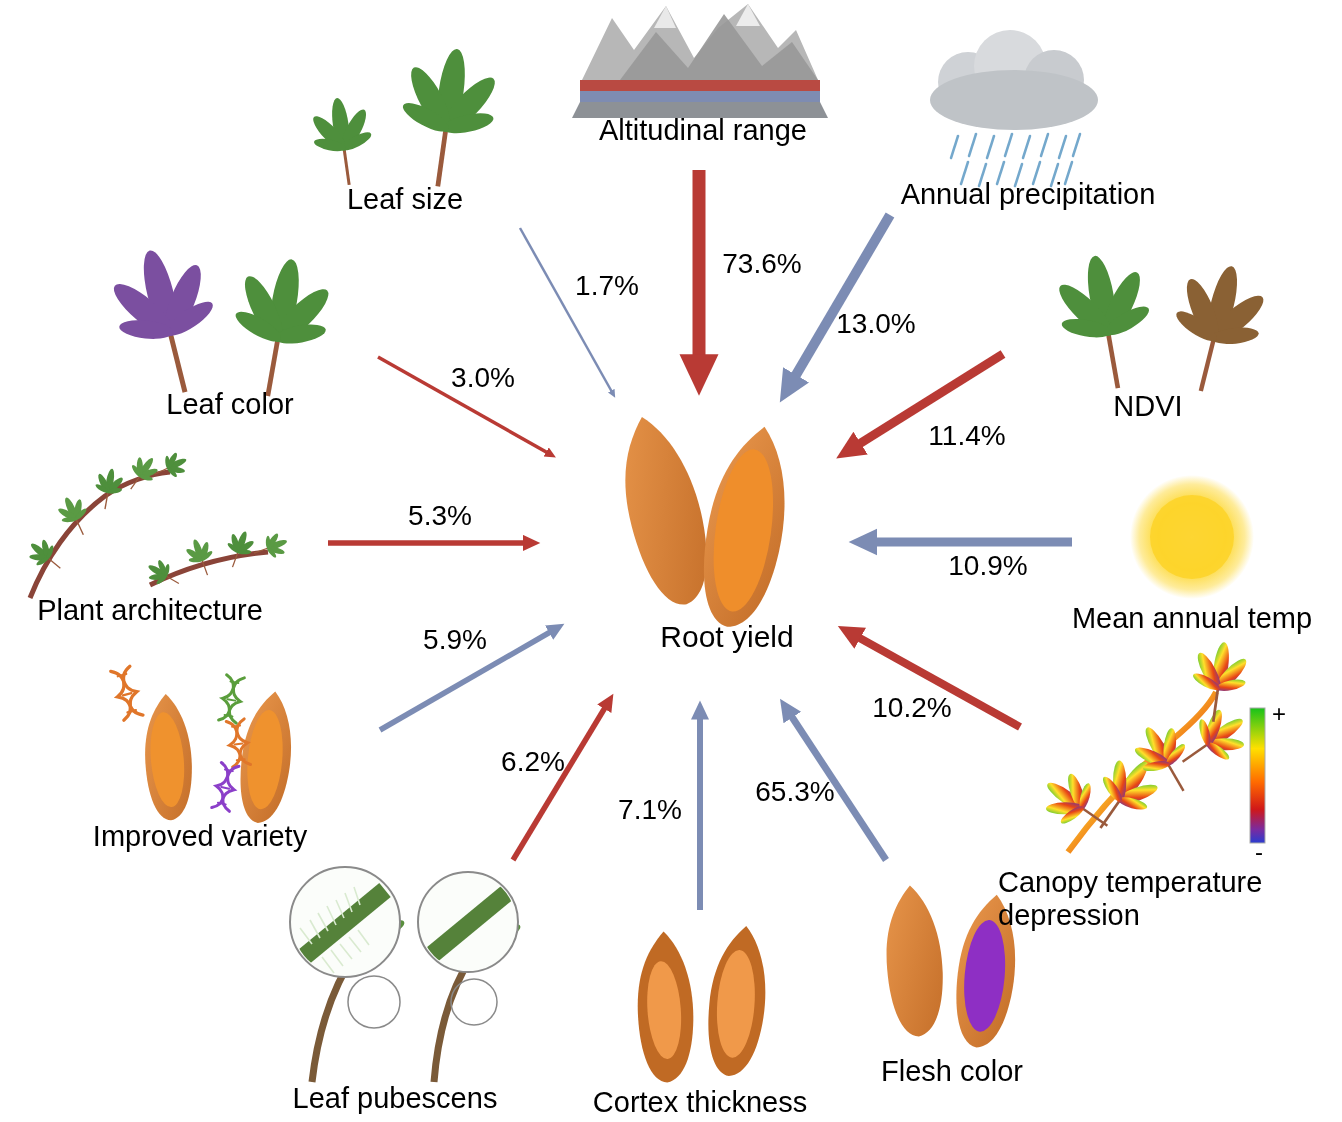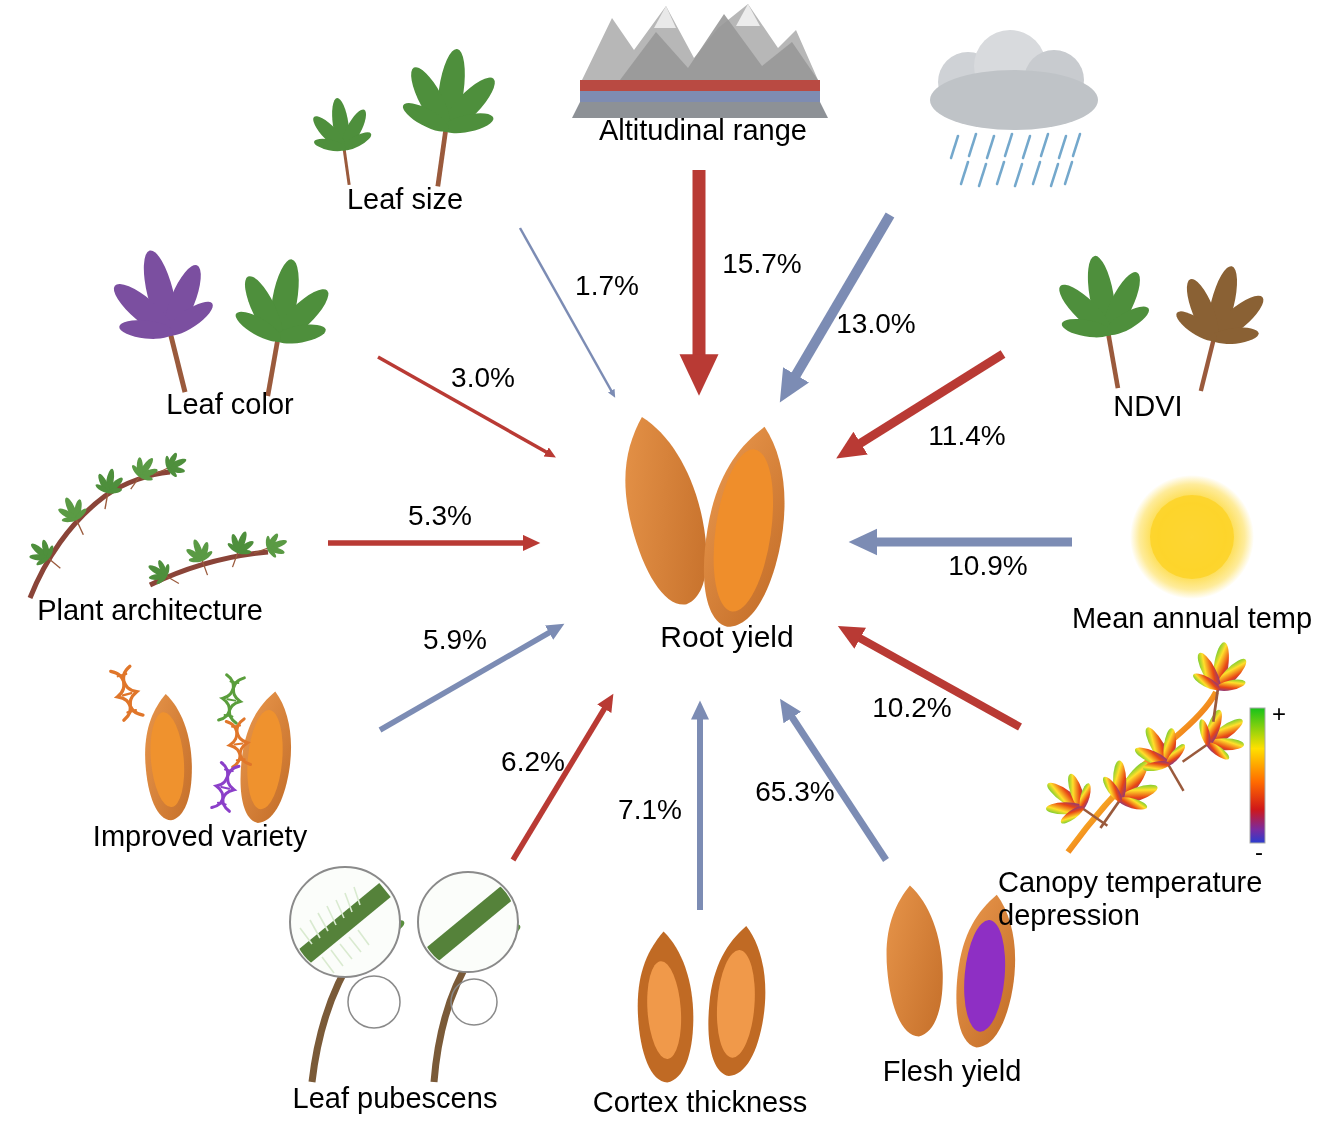--- a/index.html
+++ b/index.html
@@ -284,33 +284,34 @@
     <line x1="700" y1="910" x2="700" y2="716" stroke="#7c8cb4" stroke-width="6" marker-end="url(#ahb)"></line>
     <line x1="513" y1="860" x2="606" y2="706" stroke="#b93a34" stroke-width="5.5" marker-end="url(#ahr)"></line>
     <line x1="380" y1="730" x2="552" y2="631" stroke="#7c8cb4" stroke-width="5.5" marker-end="url(#ahb)"></line>
     <line x1="328" y1="543" x2="526" y2="543" stroke="#b93a34" stroke-width="5.5" marker-end="url(#ahr)"></line>
     <line x1="378" y1="357" x2="548" y2="453" stroke="#b93a34" stroke-width="3.5" marker-end="url(#ahr)"></line>
   </g>
 </svg>
 
 <div class="lbl" style="left:405px;top:183px">Leaf size</div>
 <div class="lbl" style="left:703px;top:114px">Altitudinal range</div>
+<div class="lbl" style="left:1028px;top:178px">Annual precipitation</div>
 <div class="lbl" style="left:1148px;top:390px">NDVI</div>
 <div class="lbl" style="left:1192px;top:602px">Mean annual temp</div>
 <div class="lbl wrap" style="left:1168px;top:866px">Canopy temperature depression</div>
-<div class="lbl" style="left:952px;top:1055px">Flesh yield</div>
+<div class="lbl" style="left:952px;top:1055px">Flesh color</div>
 <div class="lbl" style="left:700px;top:1086px">Cortex thickness</div>
 <div class="lbl" style="left:395px;top:1082px">Leaf pubescens</div>
 <div class="lbl" style="left:200px;top:820px">Improved variety</div>
 <div class="lbl" style="left:150px;top:594px">Plant architecture</div>
 <div class="lbl" style="left:230px;top:388px">Leaf color</div>
 <div class="lbl center-lbl" style="left:697px;top:620px">Root yield</div>
 
 <div class="pct" style="left:607px;top:270px">1.7%</div>
-<div class="pct" style="left:762px;top:248px">15.7%</div>
+<div class="pct" style="left:762px;top:248px">73.6%</div>
 <div class="pct" style="left:876px;top:308px">13.0%</div>
 <div class="pct" style="left:967px;top:420px">11.4%</div>
 <div class="pct" style="left:988px;top:550px">10.9%</div>
 <div class="pct" style="left:912px;top:692px">10.2%</div>
 <div class="pct" style="left:795px;top:776px">65.3%</div>
 <div class="pct" style="left:650px;top:794px">7.1%</div>
 <div class="pct" style="left:533px;top:746px">6.2%</div>
 <div class="pct" style="left:455px;top:624px">5.9%</div>
 <div class="pct" style="left:440px;top:500px">5.3%</div>
 <div class="pct" style="left:483px;top:362px">3.0%</div>

